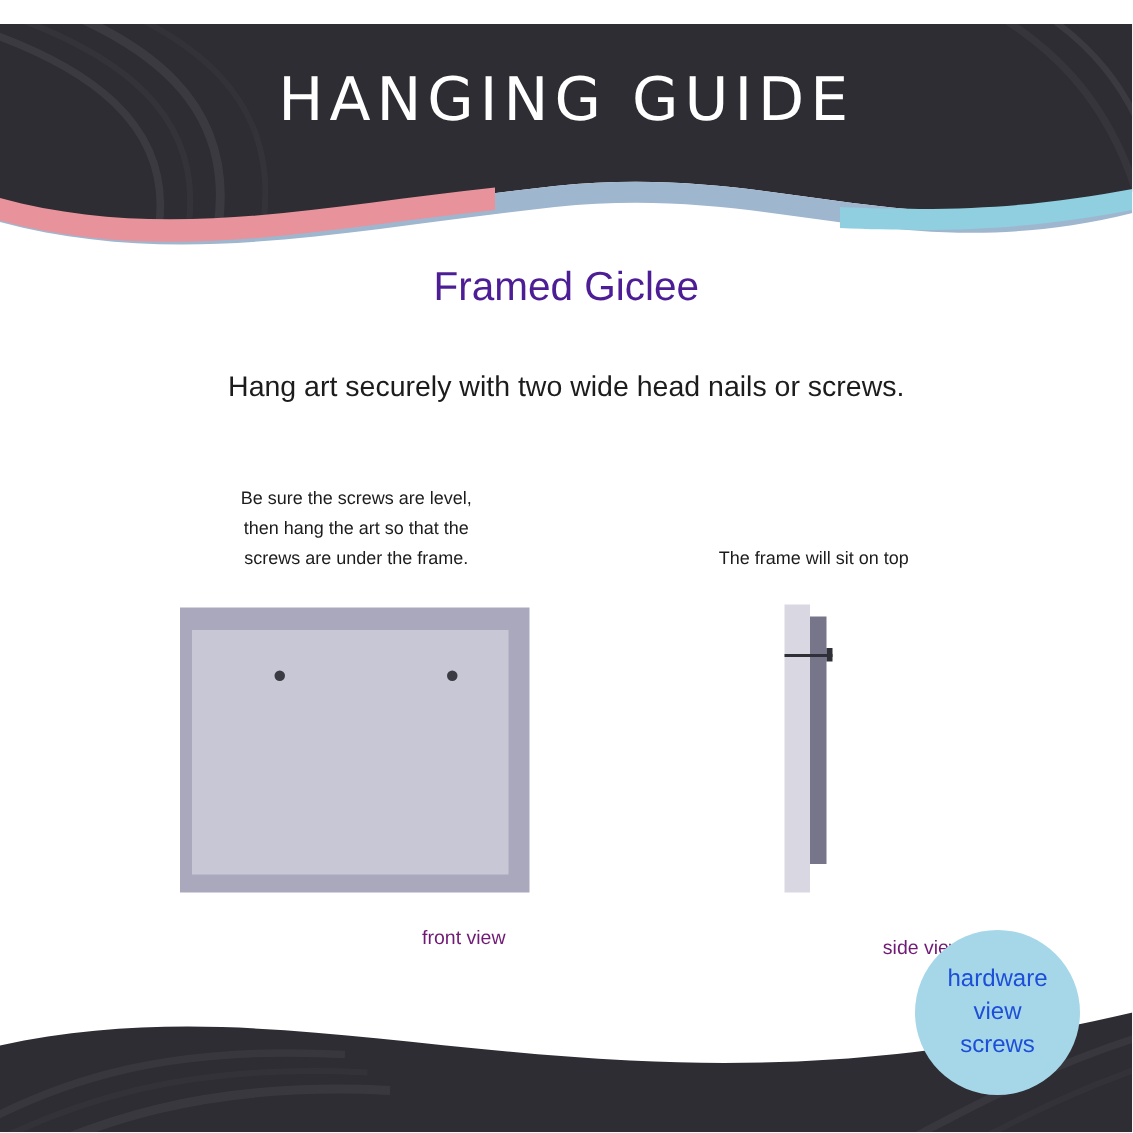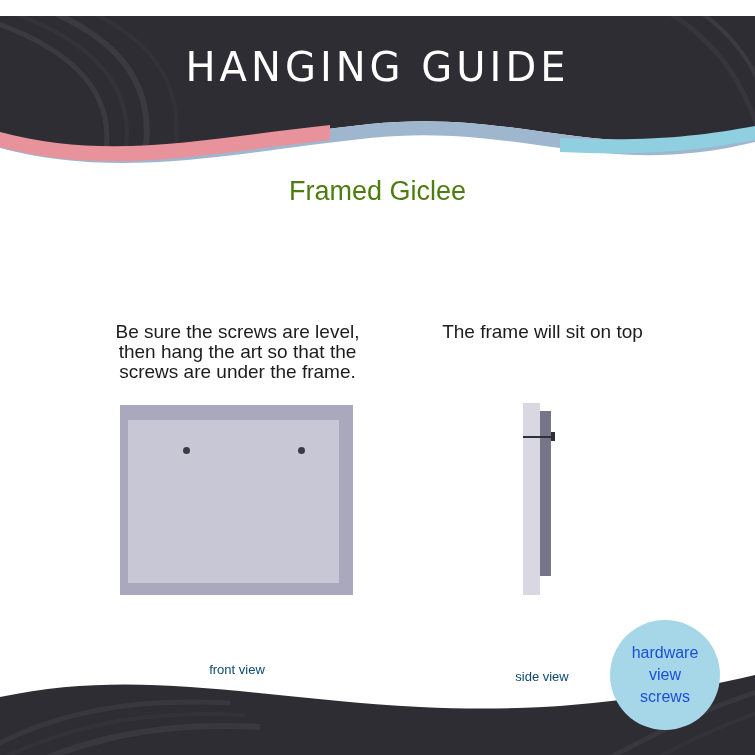--- a/index.html
+++ b/index.html
@@ -53,44 +53,44 @@
   }
 
   
   .product-title {
     position: absolute;
     left: 0;
     top: 176px;
     width: 755px;
     text-align: center;
     font-size: 27px;
-    color: #4d7c0f;
+    color: #4c1d95;
     font-weight: 400;
   }
   .lead {
     position: absolute;
     left: 0;
     top: 248px;
     width: 755px;
     text-align: center;
     font-size: 19px;
     color: #1c1c1c;
     font-weight: 400;
   }
 
   .panel {
     position: absolute;
     top: 322px;
   }
   .panel.left { left: 100px; width: 275px; }
-  .panel.right { left: 405px; width: 275px; }
+  .panel.right { left: 405px; width: 275px; margin-top: 40px; }
 
   .panel-caption {
     text-align: center;
-    font-size: 19px;
+    font-size: 12px;
     line-height: 20px;
     color: #1c1c1c;
   }
 
   
   .diagram-front {
     position: absolute;
     left: 120px;
     top: 405px;
     width: 233px;
@@ -153,24 +153,23 @@
     left: 56px;
     top: 29px;
     width: 4px;
     height: 9px;
     background: #2f2f38;
   }
 
   .view-label {
     position: absolute;
     font-size: 13px;
-    color: #0c4a6e;
-    text-align: center;
+    color: #701a75;
+    text-align: right;
     width: 200px;
-    margin-top: 45px;
   }
   .view-label.front { left: 137px; top: 617px; }
   .view-label.side { left: 442px; top: 624px; }
 
   
   .badge {
     position: absolute;
     left: 610px;
     top: 620px;
     width: 110px;
@@ -213,20 +212,21 @@
       </g>
 
       <path d="M0,118 C120,150 230,123 370,108 C520,92 600,150 755,112 L755,126 C600,164 520,106 370,122 C230,137 120,164 0,132 Z" fill="#9fb6cf"></path>
       <path d="M0,116 C110,146 215,121 330,109 L330,124 C215,136 110,161 0,131 Z" fill="#e8929b"></path>
       <path d="M560,122 C650,126 700,120 755,110 L755,124 C700,134 650,140 560,136 Z" fill="#8fcfe0"></path>
     </svg>
     <div class="header-title">HANGING GUIDE</div>
   </div>
 
   <div class="product-title">Framed Giclee</div>
+  <div class="lead">Hang art securely with two wide head nails or screws.</div>
 
   <div class="panel left">
     <div class="panel-caption">
       <div>Be sure the screws are level,</div>
       <div>then hang the art so that the</div>
       <div>screws are under the frame.</div>
     </div>
   </div>
 
   <div class="panel right">

